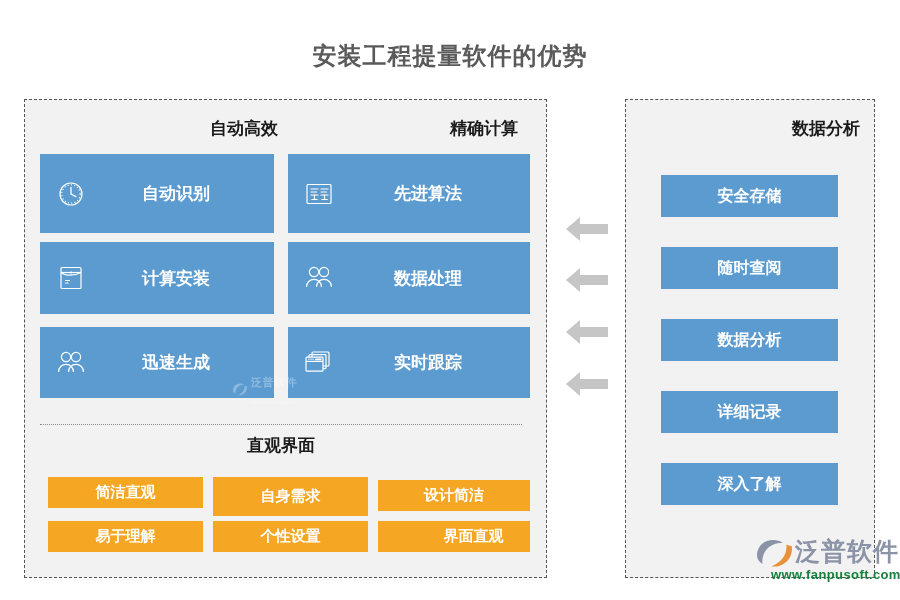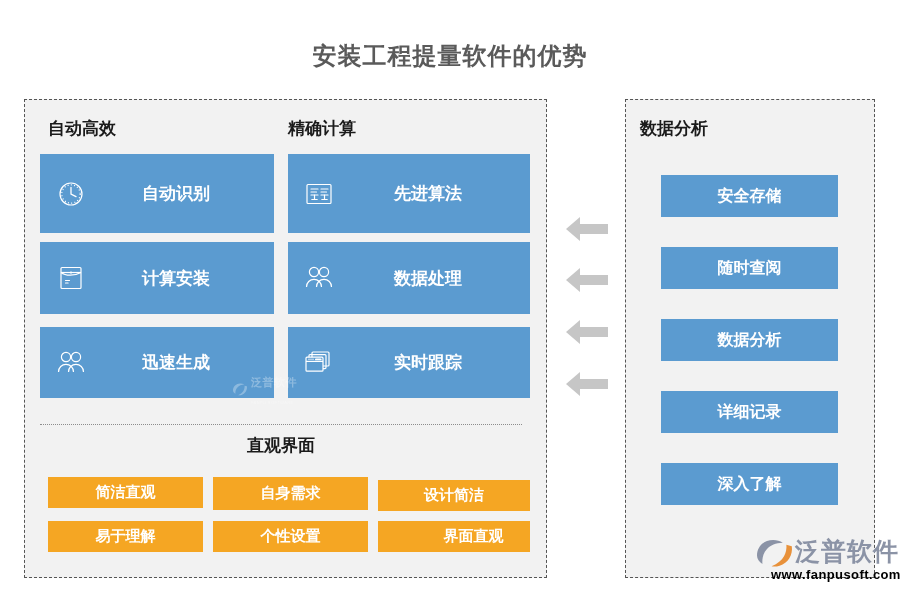--- a/index.html
+++ b/index.html
@@ -25,21 +25,21 @@
     background:#f2f2f2;
     border:1px dashed #555555;
     box-sizing:border-box;
   }
   #left-panel{left:24px;top:99px;width:523px;height:479px;}
   #right-panel{left:625px;top:99px;width:250px;height:479px;}
 
   .panel-heading{
     position:absolute;
     font-size:17px;font-weight:bold;color:#1b1b1b;
-    text-align:left;
+    text-align:right;
     white-space:nowrap;
   }
   #heading-auto{left:48px;top:117px;width:230px;}
   #heading-calc{left:288px;top:117px;width:230px;}
   #heading-data{left:640px;top:117px;width:220px;}
 
   
   .blue-card{
     position:absolute;
     background:#5b9bd0;
@@ -115,21 +115,21 @@
     position:absolute;left:755px;top:536px;width:140px;height:52px;
   }
   #logo .mark{position:absolute;left:0;top:2px;}
   #logo .brand{
     position:absolute;left:40px;top:0px;
     font-size:25px;font-weight:bold;color:#8b93a6;
     letter-spacing:1px;line-height:30px;white-space:nowrap;
   }
   #logo .url{
     position:absolute;left:16px;top:31px;
-    font-size:13px;font-weight:bold;color:#000000;
+    font-size:13px;font-weight:bold;color:#15803d;
     letter-spacing:.4px;white-space:nowrap;
   }
 </style>
 </head>
 <body>
 
 <div class="page">
 
   <div class="title">安装工程提量软件的优势</div>
 
@@ -223,21 +223,21 @@
     <span>
       <span class="wm-txt">泛普软件</span><br>
       <span class="wm-sub">FANPU SOFTWARE</span>
     </span>
   </div>
 
   <div id="divider"></div>
   <div id="heading-ui">直观界面</div>
 
   <div class="tag" style="left:48px;top:477px;width:155px;height:31px;">简洁直观</div>
-  <div class="tag" style="left:213px;top:477px;width:155px;height:33px;">自身需求</div>
+  <div class="tag" style="left:213px;top:477px;width:155px;height:39px;">自身需求</div>
   <div class="tag" style="left:378px;top:480px;width:152px;height:31px;">设计简洁</div>
 
   <div class="tag" style="left:48px;top:521px;width:155px;height:31px;">易于理解</div>
   <div class="tag" style="left:213px;top:521px;width:155px;height:31px;">个性设置</div>
   <div class="tag" style="left:378px;top:521px;width:152px;height:31px;padding-left:39px;">界面直观</div>
 
   <div class="arrow" style="top:215px;">
     <svg width="42" height="28" viewBox="0 0 42 28">
         <path d="M0 14 14 2v7h28v10H14v7z" fill="#c6c6c6"></path>
       </svg>

